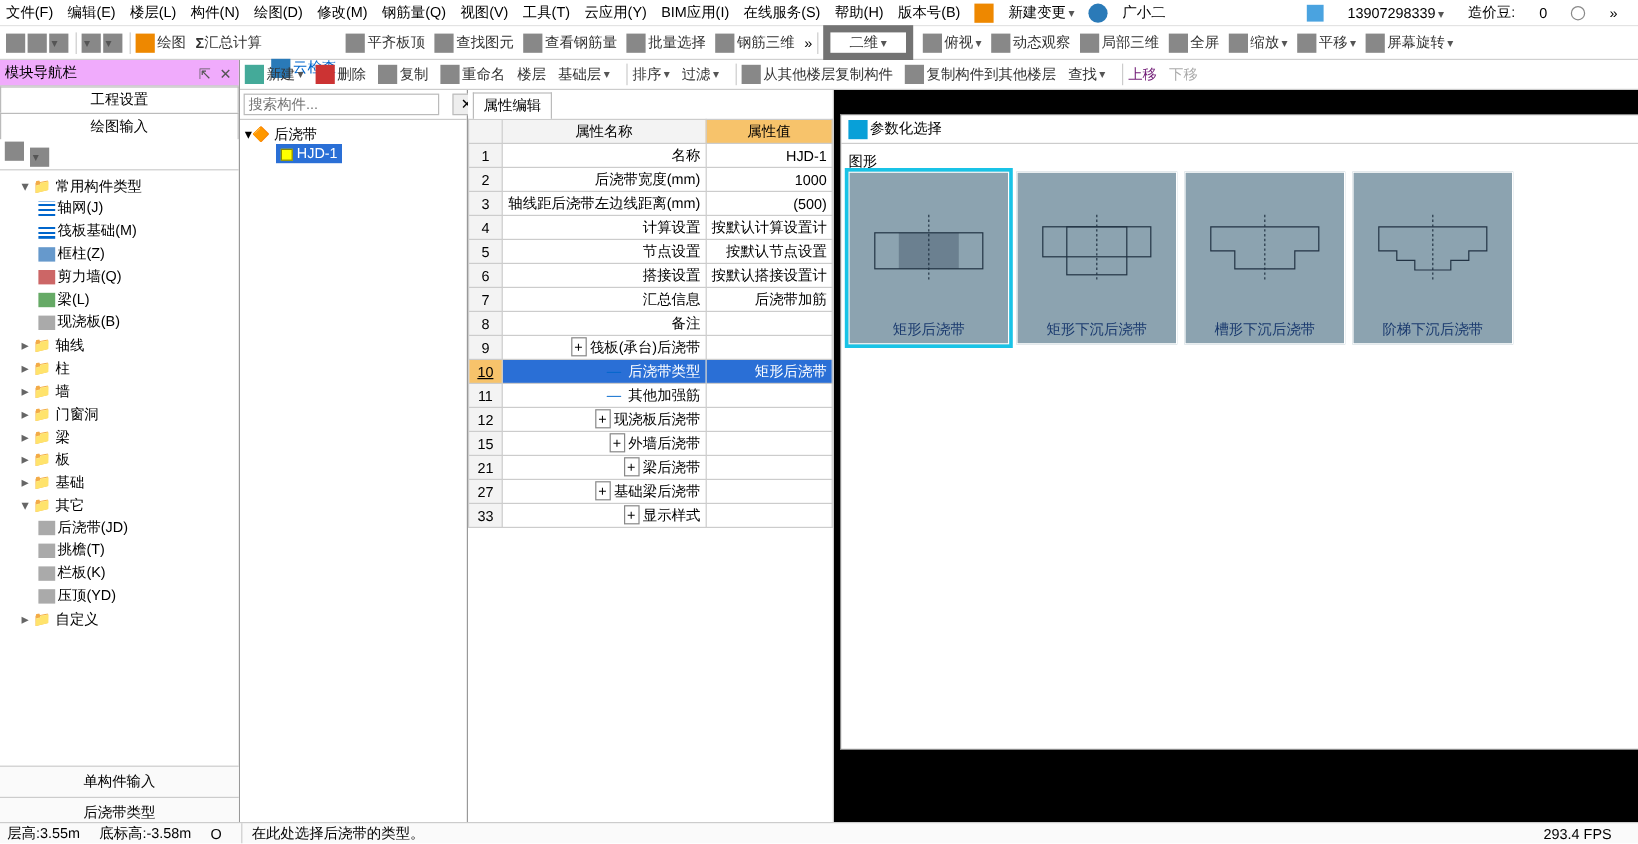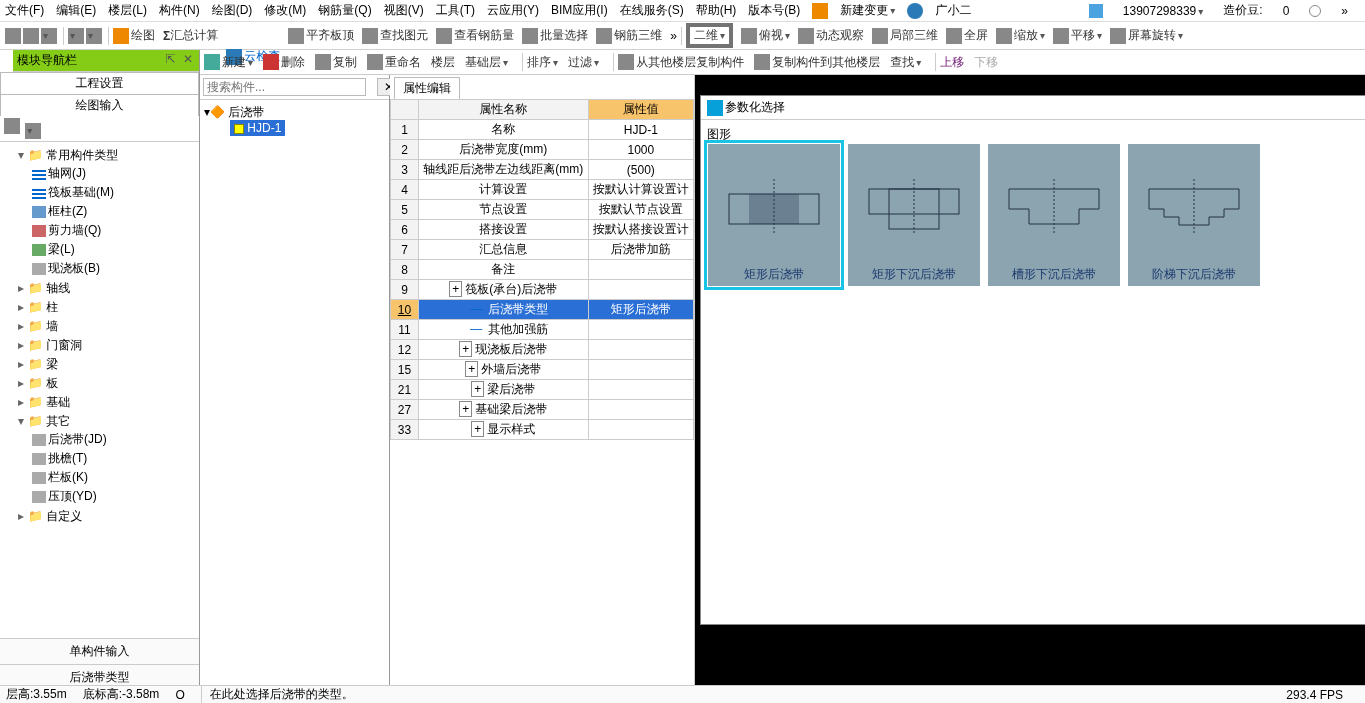--- a/index.html
+++ b/index.html
@@ -12,21 +12,21 @@
 .tb-item { display: inline-flex; align-items: center; margin-right: 8px; cursor: pointer; color: #333; }
 .tb-sep { width: 1px; height: 18px; background: #ccc; margin: 0 4px; }
 .ico { display:inline-block; width:16px; height:16px; margin-right:2px; }
 .ico-blue { background:#2a7ab8; }
 .ico-green { background:#4a9; }
 .ico-orange { background:#e80; }
 .ico-red { background:#c33; }
 .ico-gray { background:#888; }
 .main { display:flex; height: 640px; }
 .leftcol { width: 200px; border-right: 1px solid #999; display:flex; flex-direction:column; }
-.panel-title { background:#84cc16; border-bottom:1px solid #ccc; padding:2px 4px; display:flex; align-items:flex-start;margin-left:13px; }
+.panel-title { background:#f0abfc; border-bottom:1px solid #ccc; padding:2px 4px; display:flex; align-items:flex-end; }
 .panel-title .handles { margin-left:auto; color:#555; letter-spacing:2px; cursor:pointer; }
 .tabbtn { background:#fff; border:1px solid #bbb; border-bottom:none; padding:2px; text-align:center; cursor:pointer; }
 .small-toolbar { padding:2px 4px; border-bottom:1px solid #ccc; }
 .tree { flex:1; overflow:auto; padding:4px; }
 .tree ul { list-style:none; padding-left:14px; }
 .tree li { padding:1px 0; cursor:pointer; white-space:nowrap; }
 .tree li .tri { display:inline-block; width:10px; color:#666; }
 .tree .ti { display:inline-block; width:14px; height:12px; vertical-align:middle; margin-right:2px; }
 .ti-grid{background:repeating-linear-gradient(0deg,#06c,#06c 2px,#fff 2px,#fff 4px);}
 .ti-col{background:#69c;}
@@ -35,21 +35,21 @@
 .ti-other{background:#aaa;}
 .bottom-btn { border-top:1px solid #ccc; padding:4px; text-align:center; cursor:pointer; background:#fafafa; }
 .midcol { width: 190px; border-right:1px solid #999; display:flex; flex-direction:column; }
 .searchbar { display:flex; padding:3px; border-bottom:1px solid #ccc;gap:11px; }
 .searchbar input { flex:1; border:1px solid #bbb; padding:1px 3px; }
 .searchbar button { border:1px solid #bbb; background:#eee; padding:0 6px; cursor:pointer; }
 .midtree { flex:1; padding:4px; }
 .midtree .sel { background:#2a6fd6; color:#fff; padding:0 2px; }
 .proptab { border:1px solid #bbb; border-bottom:none; padding:2px 8px; display:inline-block; background:#fff; margin:2px 0 0 4px; cursor:pointer;}
 .proptable { border-collapse:collapse; width:100%; }
-.proptable th, .proptable td { border:1px solid #ccc; padding:1px 4px; text-align:center; height:18px; }
+.proptable th, .proptable td { border:1px solid #ccc; padding:1px 4px; text-align:right; height:18px; }
 .proptable th { background:#f3f3f3; font-weight:normal; text-align:center; }
 .proptable .numcol { width:28px; text-align:center; background:#f3f3f3; }
 .proptable .valhdr { background:#f7c36b; }
 .proptable tr.selrow td { background:#2a6fd6; color:#fff; }
 .proptable tr.selrow .numcol { background:#f7c36b; color:#000;text-decoration:underline; }
 .toolbar2 { display:flex; padding:3px 4px; border-bottom:1px solid #ccc; align-items:center; }
 .toolbar2 .tb-item { margin-right:10px; }
 .rightcol { flex:1; display:flex; flex-direction:column; position:relative; }
 .propbox { width: 305px; border-right:1px solid #ccc; background:#fff; }
 .canvas-area { flex:1; display:flex; }
@@ -145,21 +145,21 @@
   <span class="tb-item">
       <span class="ico ico-gray"></span>
       <span>批量选择</span>
     </span>
   <span class="tb-item">
       <span class="ico ico-gray"></span>
       <span>钢筋三维</span>
     </span>
   <span>»</span>
   <span class="tb-sep"></span>
-  <span class="tb-item dropdown-arrow" style="border:4px solid #737373;padding:0 4px">
+  <span class="tb-item dropdown-arrow" style="border:6px solid #737373;padding:0 16px">
       <span>二维</span>
     </span>
   <span class="tb-item dropdown-arrow">
       <span class="ico ico-gray"></span>
       <span>俯视</span>
     </span>
   <span class="tb-item">
       <span class="ico ico-gray"></span>
       <span>动态观察</span>
     </span>

